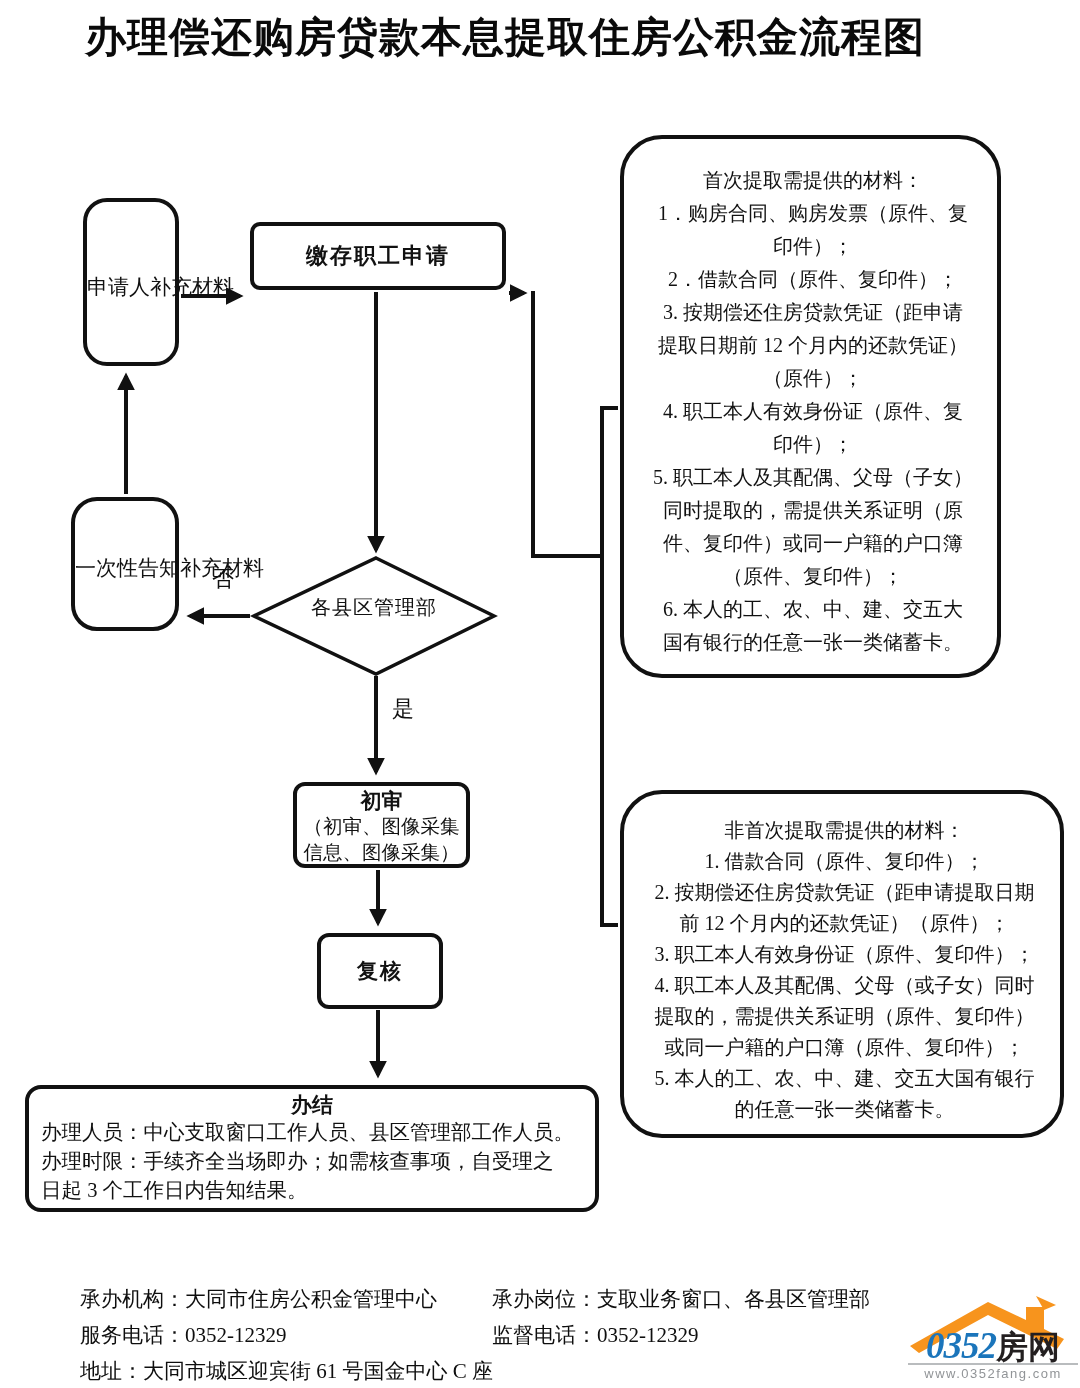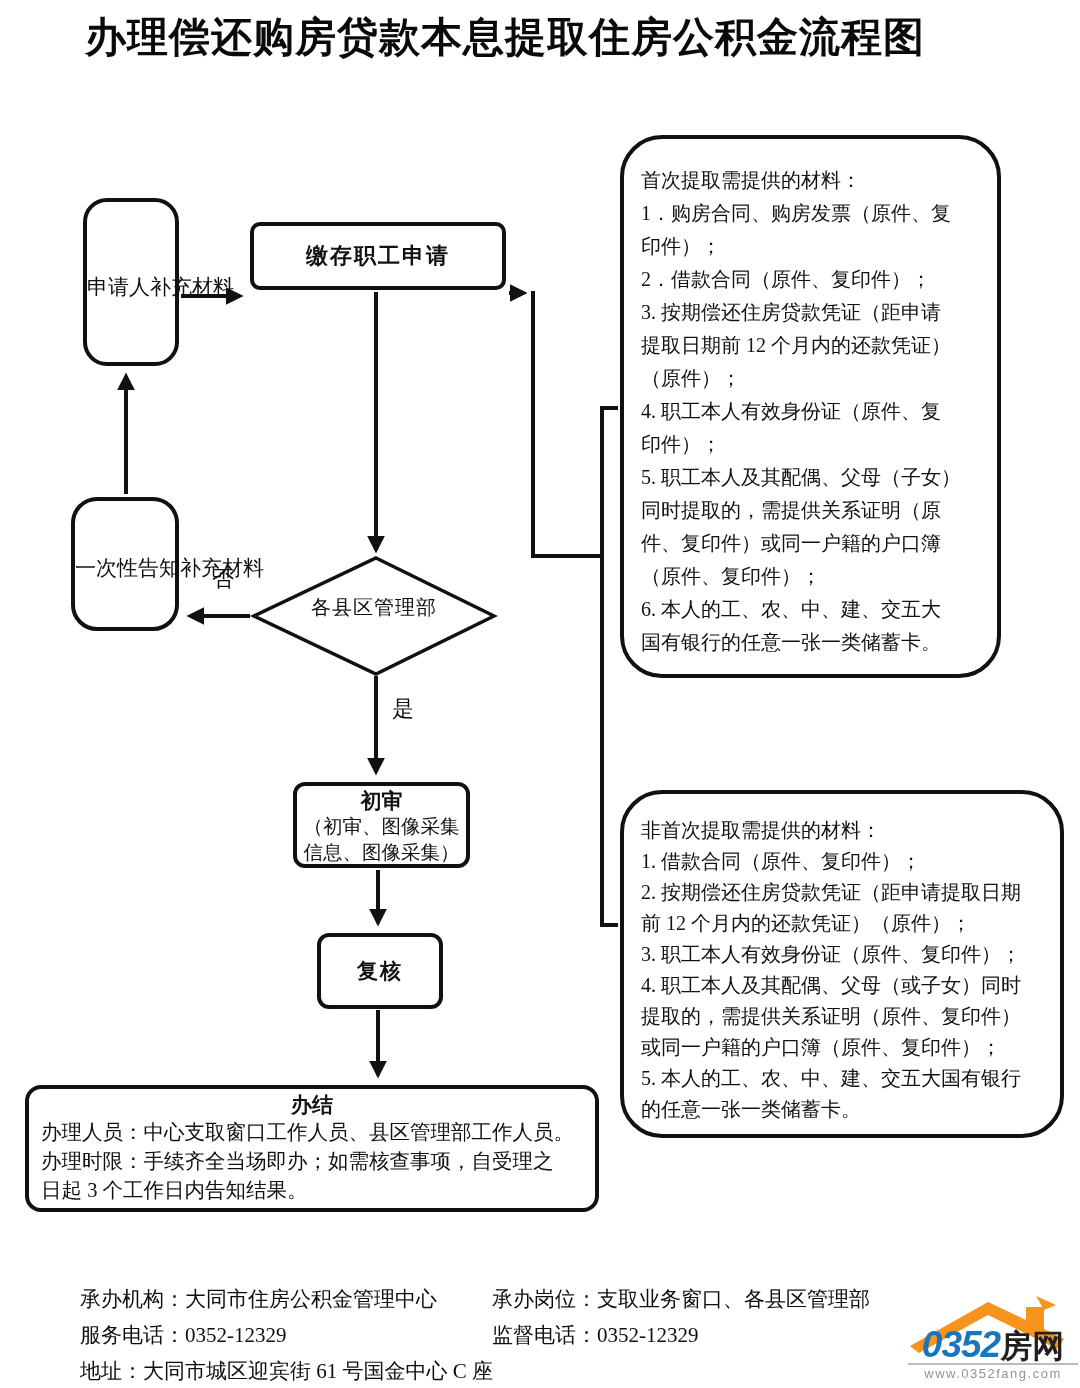--- a/index.html
+++ b/index.html
@@ -34,34 +34,34 @@
   .initial-review{left:293px;top:782px;width:177px;height:86px;border-radius:12px;text-align:center;padding-top:3px;}
   .initial-review .hd{font-size:21px;font-weight:700;line-height:25px;}
   .initial-review .ln div{font-size:19.5px;line-height:26px;white-space:nowrap;}
   .recheck{
     left:317px;top:933px;width:126px;height:76px;border-radius:12px;
     display:flex;align-items:center;justify-content:center;font-size:21px;font-weight:700;letter-spacing:2px;
   }
   .completion{left:25px;top:1085px;width:574px;height:127px;border-radius:16px;padding:3px 12px 0 12px;}
   .completion .hd{text-align:center;font-size:21px;font-weight:700;line-height:26px;}
   .completion .ln div{font-size:20.5px;line-height:29px;white-space:nowrap;}
-  .materials{border-radius:42px;overflow:hidden;}
+  .materials{border-radius:42px;overflow:hidden;text-align:center;}
   .mat-first{left:620px;top:135px;width:381px;height:543px;padding:25px 12px 0 17px;}
   .mat-first .ln div{font-size:20px;line-height:33px;white-space:nowrap;}
   .mat-repeat{left:620px;top:790px;width:444px;height:348px;padding:21px 12px 0 17px;}
   .mat-repeat .ln div{font-size:20px;line-height:31px;white-space:nowrap;}
   .footer-line{position:absolute;font-size:21px;white-space:nowrap;color:#0e0e0e;}
   .f-agency{left:80px;top:1285px;}
   .f-position{left:492px;top:1285px;}
   .f-service{left:80px;top:1321px;}
   .f-supervise{left:492px;top:1321px;}
   .f-address{left:80px;top:1357px;}
   .logo{position:absolute;left:908px;top:1294px;width:170px;height:90px;font-family:"Liberation Sans","DejaVu Sans",sans-serif;}
   .logo-roof{position:absolute;left:0;top:0;width:170px;height:60px;}
-  .logo-text{position:absolute;left:0;top:30px;width:170px;text-align:center;white-space:nowrap;}
+  .logo-text{position:absolute;left:0;top:30px;width:170px;text-align:center;white-space:nowrap;font-family:Liberation Serif, serif;}
   .logo-num{font-size:37px;font-weight:900;font-style:italic;letter-spacing:-1px;}
   .logo-name{font-size:32px;font-weight:900;}
   .logo-url{
     position:absolute;left:0;top:69px;width:170px;text-align:center;
     font-size:13px;letter-spacing:1.5px;border-top:2px solid #b9bcbe;padding-top:1px;
   }
 </style>
 </head>
 <body>
 

